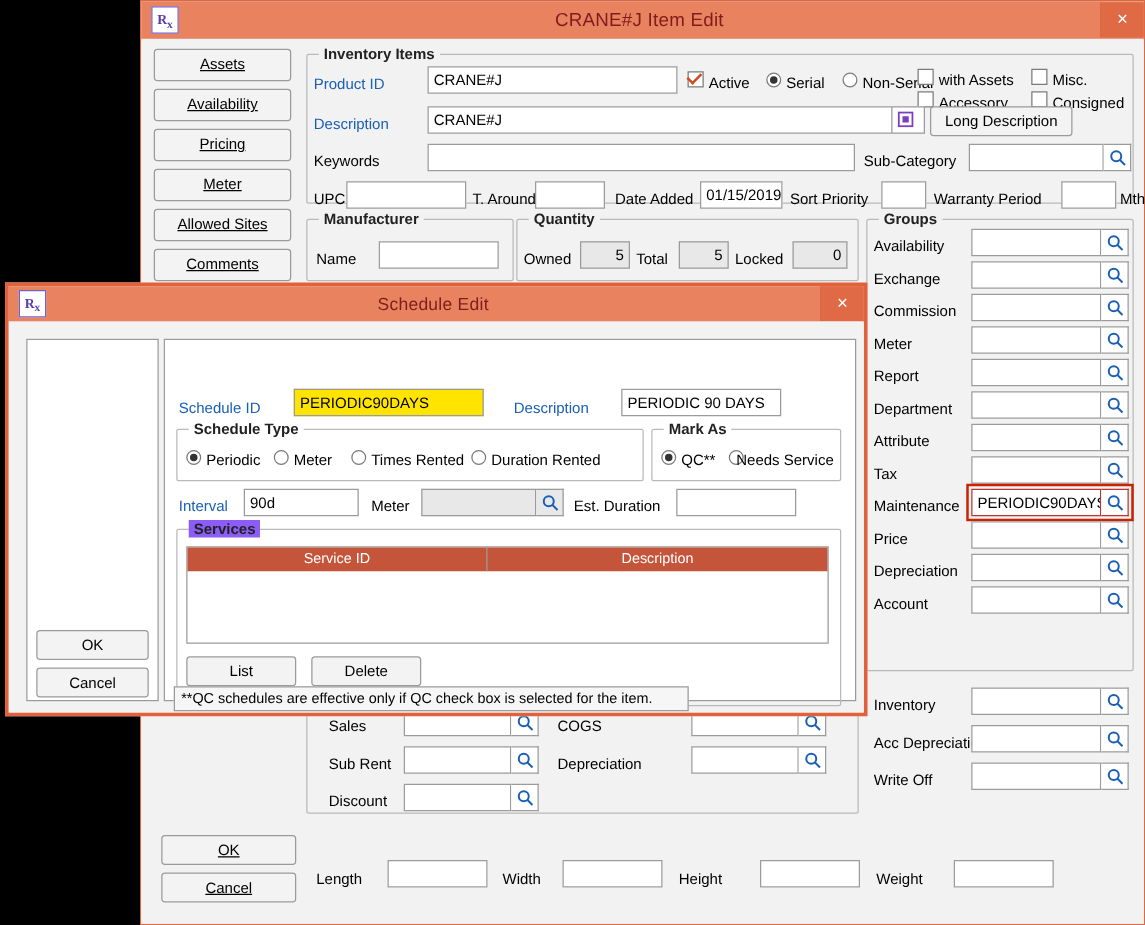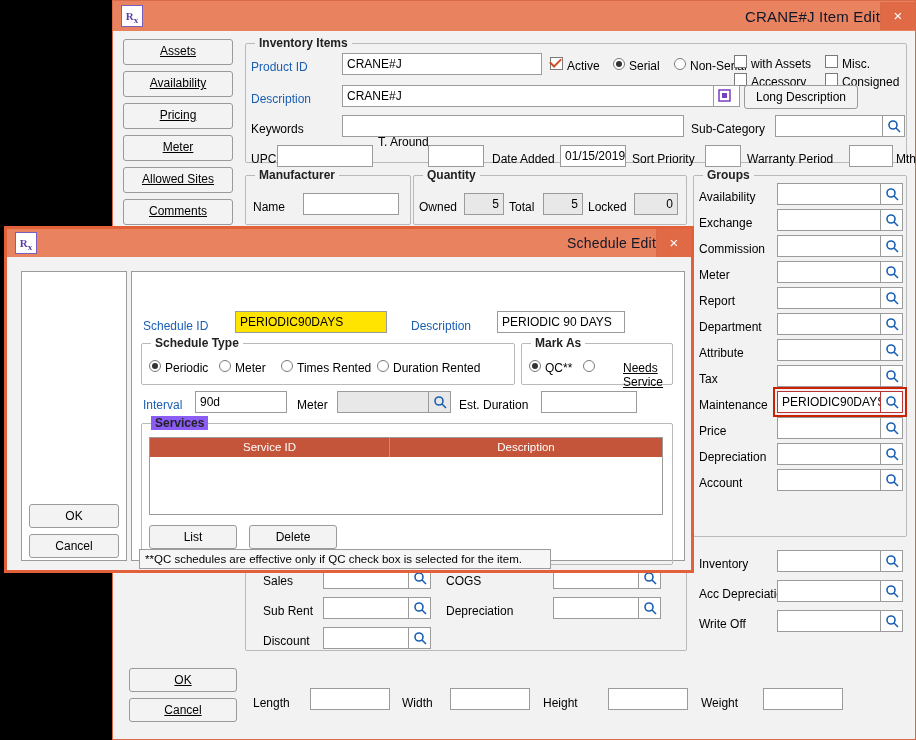--- a/index.html
+++ b/index.html
@@ -19,21 +19,21 @@
     background:#f2f2f2;
     border:1px solid #d86a4a;
   }
   .titlebar{
     height:30px;background:#e9825f;
     display:flex;align-items:center;
     border-bottom:1px solid #d86a4a;
     position:relative;
   }
   .titlebar .ttl{
-    flex:1;text-align:right;font-size:15px;color:#0f172a;
+    flex:1;text-align:center;font-size:15px;color:#7f1d1d;
     letter-spacing:.2px;
   }
   .tb-icon{
     width:20px;height:20px;margin-left:8px;
     background:#fff;border:1px solid #7a5fbf;
     color:#5b3fa8;font-size:11px;line-height:20px;text-align:center;
     font-family:"Liberation Serif", serif;font-weight:bold;
   }
   .tb-close{
     width:34px;height:28px;background:#e06a45;color:#fff;
@@ -193,21 +193,21 @@
     <div class="inp" style="left:662px;top:84px;width:108px;"></div>
     <div class="mag" style="left:770px;top:84px;">
       <svg width="14" height="14" viewBox="0 0 14 14">
           <circle cx="6" cy="6" r="4" fill="none" stroke="#1a5fb4" stroke-width="1.6"></circle>
           <line x1="9" y1="9" x2="13" y2="13" stroke="#1a5fb4" stroke-width="1.6"></line>
         </svg>
     </div>
 
     <div class="lbl" style="left:138px;top:121px;">UPC</div>
     <div class="inp" style="left:164px;top:114px;width:96px;"></div>
-    <div class="lbl" style="left:265px;top:104px;">T. Around</div>
+    <div class="lbl" style="left:265px;top:121px;">T. Around</div>
     <div class="inp" style="left:315px;top:114px;width:56px;"></div>
     <div class="lbl" style="left:379px;top:121px;">Date Added</div>
     <div class="inp" style="left:447px;top:114px;width:66px;">01/15/2019</div>
     <div class="lbl" style="left:519px;top:121px;">Sort Priority</div>
     <div class="inp" style="left:592px;top:114px;width:36px;"></div>
     <div class="lbl" style="left:634px;top:121px;">Warranty Period</div>
     <div class="inp" style="left:736px;top:114px;width:44px;"></div>
     <div class="lbl" style="left:783px;top:121px;">Mths.</div>
 
     <div class="grp" style="left:132px;top:144px;width:164px;height:48px;">
@@ -460,21 +460,21 @@
     <div class="lbl" style="left:290px;top:104px;">Times Rented</div>
     <div class="rad" style="left:370px;top:103px;"></div>
     <div class="lbl" style="left:386px;top:104px;">Duration Rented</div>
 
     <div class="grp" style="left:514px;top:86px;width:150px;height:40px;">
       <div class="leg" style="background:#fff;">Mark As</div>
     </div>
     <div class="rad on" style="left:522px;top:103px;"></div>
     <div class="lbl" style="left:538px;top:104px;">QC**</div>
     <div class="rad" style="left:576px;top:103px;"></div>
-    <div class="lbl" style="left:616px;top:104px;text-decoration:underline;">Needs Service</div>
+    <div class="lbl" style="left:582px;top:104px;">Needs Service</div>
 
     <div class="lbl blue" style="left:136px;top:141px;">Interval</div>
     <div class="inp" style="left:188px;top:134px;width:92px;">90d</div>
     <div class="lbl" style="left:290px;top:141px;">Meter</div>
     <div class="inp ro" style="left:330px;top:134px;width:92px;"></div>
     <div class="mag" style="left:422px;top:134px;background:#e8e8e8;">
         <svg width="14" height="14" viewBox="0 0 14 14">
           <circle cx="6" cy="6" r="4" fill="none" stroke="#1a5fb4" stroke-width="1.6"></circle>
           <line x1="9" y1="9" x2="13" y2="13" stroke="#1a5fb4" stroke-width="1.6"></line>
         </svg>

